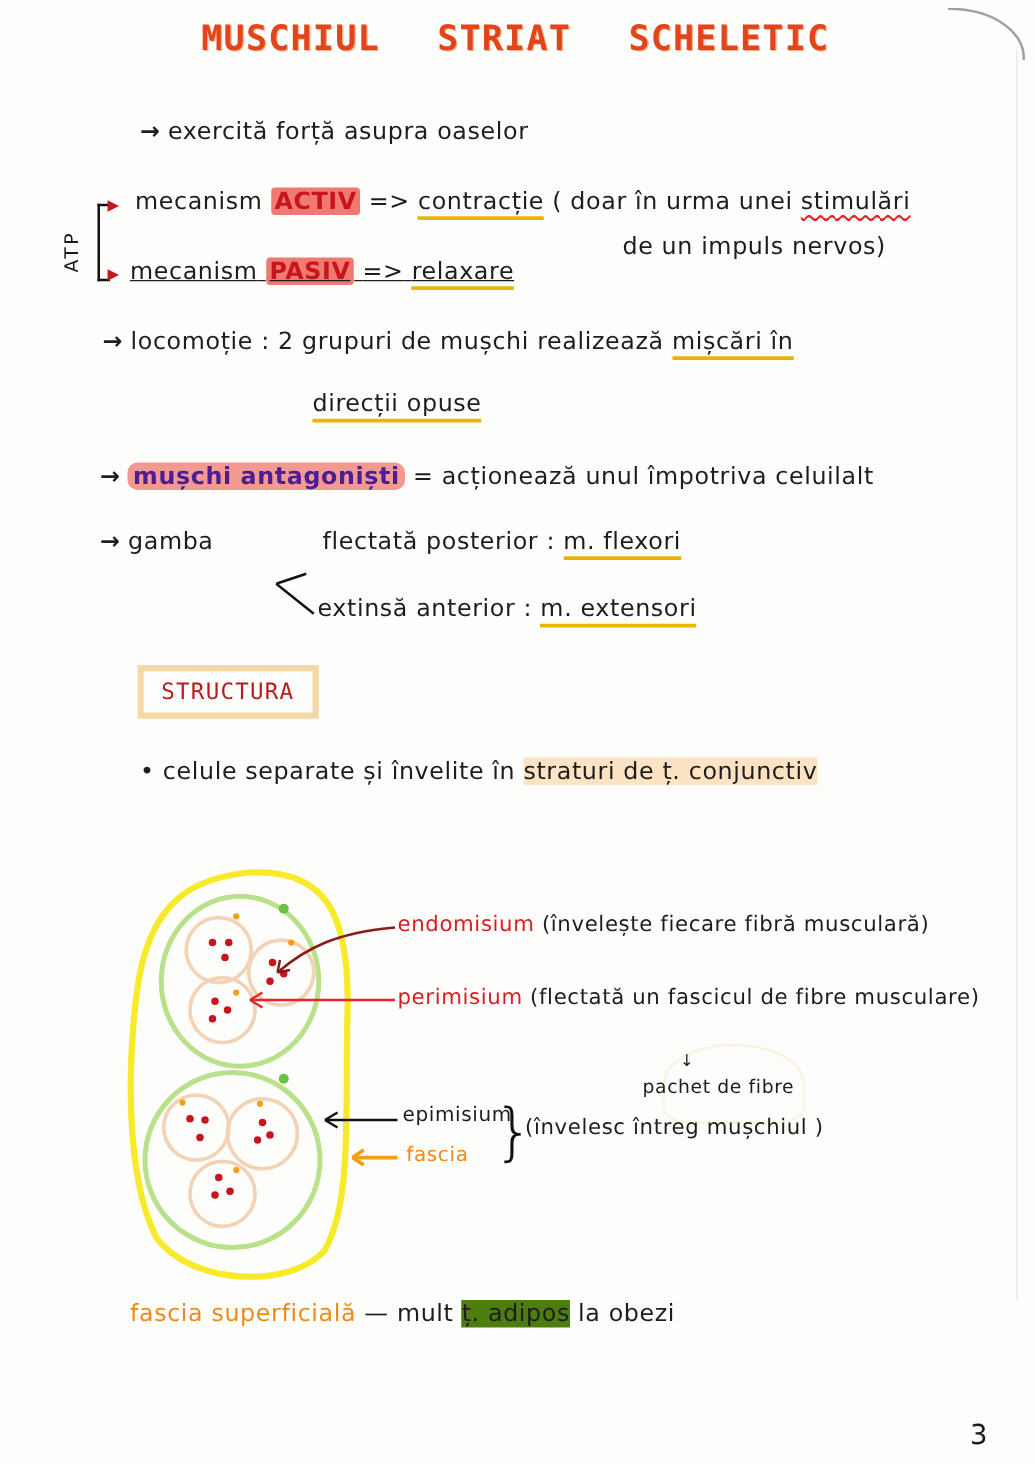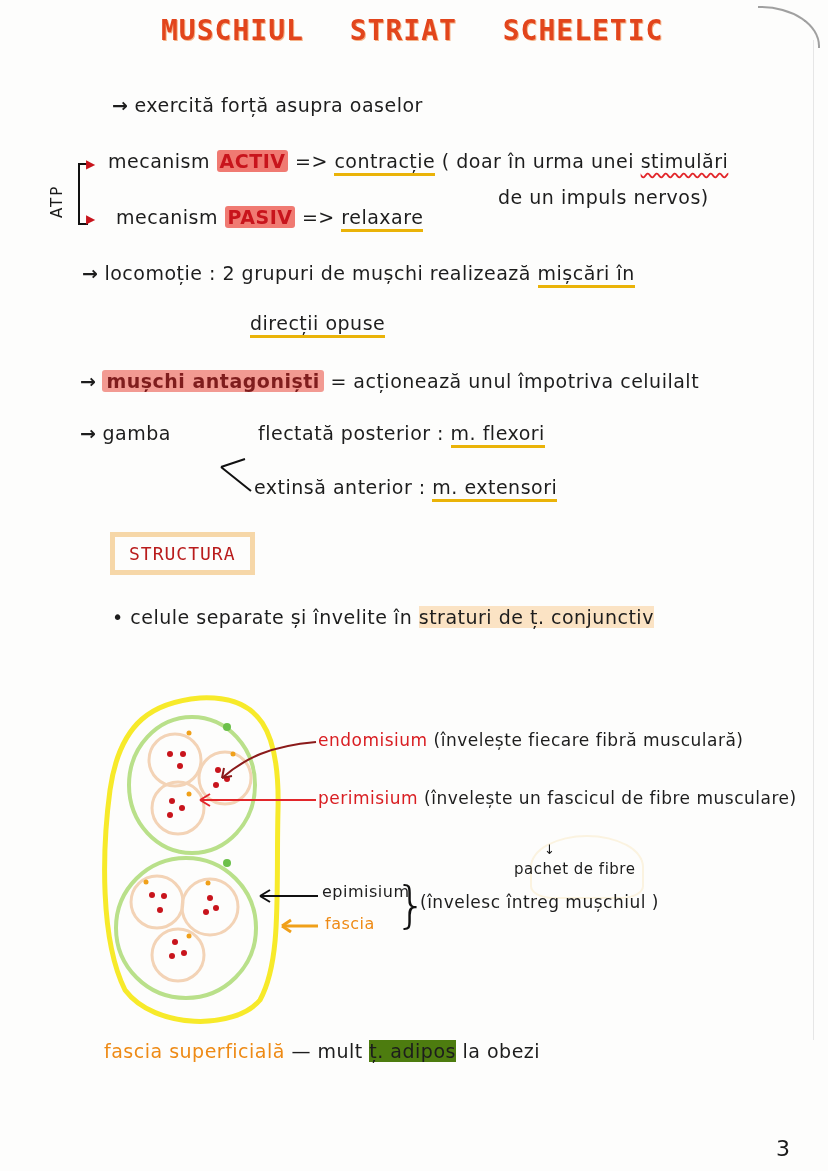--- a/index.html
+++ b/index.html
@@ -16,21 +16,21 @@
   .title {
     font-family: "DejaVu Sans Mono", monospace; font-size: 28px; font-weight: bold;
     color: #e2451c; letter-spacing: 1px; word-spacing: 28px;
     text-shadow: 1px 1px 0 #f5b38a;
     margin-left: 36px;
   }
   .arrow { font-weight: bold; margin-right: 6px; }
   .hl-red {
     background: #f07a72; color: #c8141c; font-weight: bold; padding: 0 3px; border-radius: 3px; margin-top: 24px;
   }
-  .hl-red-soft { background: #f29a92; color: #7f1d1d; font-weight: bold; padding: 0 4px; border-radius: 3px; margin-top: 24px; }
+  .hl-red-soft { background: #f29a92; color: #4c1d95; font-weight: bold; padding: 0 4px; border-radius: 8px; margin-top: 24px; }
   .ul-red { border-bottom: 3px solid #eab308; padding-bottom: 1px; }
   .ul-wavy { text-decoration: underline wavy #e2262a; text-underline-offset: 4px; }
   .hl-yellow { background: #4d7c0f; }
   .hl-peach { background: #fbe3c4; }
   .red-txt { color: #d91e22; }
   .orange-txt { color: #ee8a15; }
   .atp { position: absolute; left: 48px; top: 170px; font-size: 15px; transform: rotate(-90deg); transform-origin: left top; letter-spacing: 2px; }
   .bracket { position: absolute; left: 78px; top: 163px; width: 8px; height: 58px; border-left: 2px solid #111; border-top: 2px solid #111; border-bottom: 2px solid #111; }
   .bracket-tip-top { position: absolute; left: 86px; top: 157px; color: #c8141c; font-size: 12px; }
   .bracket-tip-bot { position: absolute; left: 86px; top: 212px; color: #c8141c; font-size: 12px; }
@@ -66,21 +66,21 @@
 <div class="abs hand" style="left:108px; top:150px;">
   <span>mecanism</span>
   <span class="hl-red">ACTIV</span>
   <span>=&gt;</span>
   <span class="ul-red">contracție</span>
   <span>( doar în urma unei</span>
   <span class="ul-wavy">stimulări</span>
 </div>
 <div class="abs hand" style="left:498px; top:186px;">de un impuls nervos)</div>
 
-<div class="abs hand" style="left:116px; top:206px;">
+<div class="abs hand" style="left:104px; top:206px;text-decoration:underline;">
   <span>mecanism</span>
   <span class="hl-red">PASIV</span>
   <span>=&gt;</span>
   <span class="ul-red">relaxare</span>
 </div>
 
 <div class="abs hand" style="left:82px; top:262px;">
   <span class="arrow">→</span><span>locomoție :</span>
   <span>2 grupuri de mușchi realizează</span>
   <span class="ul-red">mișcări în</span>
@@ -171,21 +171,21 @@
   <path d="M128 188 L92 188" stroke="#f0a019" stroke-width="3"></path>
   <path d="M92 188 l9 -6 M92 188 l9 6" stroke="#f0a019" stroke-width="3"></path>
 </svg>
 
 <div class="abs hand" style="left:318px; top:730px; font-size:17px;">
   <span class="red-txt">endomisium</span>
   <span>(învelește fiecare fibră musculară)</span>
 </div>
 <div class="abs hand" style="left:318px; top:788px; font-size:17px;">
   <span class="red-txt">perimisium</span>
-  <span>(învelește un</span>
+  <span>(flectată un</span>
   <span>fascicul</span>
   <span>de fibre musculare)</span>
 </div>
 <div class="faint-shape"></div>
 <div class="small-arrow-down">↓</div>
 <div class="abs hand" style="left:514px; top:860px; font-size:15px;">pachet de fibre</div>
 
 <div class="abs hand" style="left:322px; top:882px; font-size:16px;">epimisium</div>
 <div class="abs hand orange-txt" style="left:325px; top:914px; font-size:16px;">fascia</div>
 <div class="curly">}</div>

